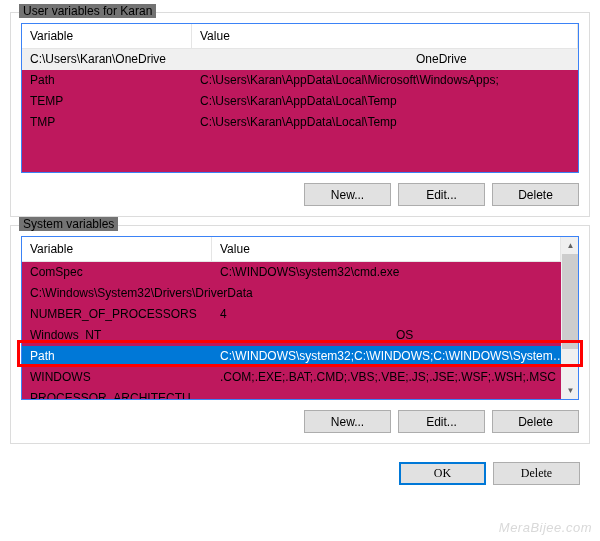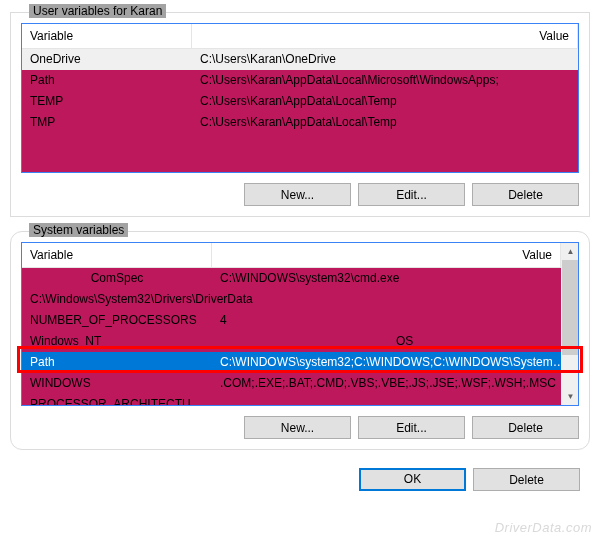--- a/index.html
+++ b/index.html
@@ -14,22 +14,22 @@
     }
     .fieldset {
       border: 1px solid #dcdcdc;
       margin: 8px 10px 4px 10px;
       padding: 10px 10px 10px 10px;
       position: relative;
     }
     .legend {
       position: absolute;
       top: -9px;
-      left: 18px;
-      background: #a3a3a3;
+      left: 8px;
+      background: #737373;
       padding: 0 4px;
       font-size: 12px;
     }
     .listbox {
       border: 1px solid #3b82f6;
       background: #be185d;
       overflow: hidden;
       position: relative;
     }
     .listbox-header {
@@ -38,21 +38,21 @@
       border-bottom: 1px solid #e5e5e5;
     }
     .col-head {
       padding: 5px 8px;
       font-size: 12px;
       border-right: 1px solid #e5e5e5;
       overflow: hidden;
       white-space: nowrap;
     }
     .col-var { width: 170px; flex-shrink: 0; }
-    .col-val { flex: 1; text-align: right; }
+    .col-val { flex: 1; }
     .listbox-body { }
     .row {
       display: flex;
       font-size: 12px;
       line-height: 19px;
     }
     .row .cell {
       padding: 1px 8px;
       overflow: hidden;
       white-space: nowrap;
@@ -63,35 +63,36 @@
     .row.selected-gray { background: #f0f0f0; }
     .row.selected-blue { background: #0078d7; color: #fff; }
     .button-row {
       display: flex;
       justify-content: flex-end;
       gap: 7px;
       margin-top: 10px;
       padding-right: 0;
     }
     .btn {
-      width: 107px;
+      width: 87px;
       height: 23px;
       background: #e1e1e1;
       border: 1px solid #adadad;
       font-family: inherit;
       font-size: 12px;
       cursor: pointer;
       text-align: center;
     }
     .btn.primary { border: 2px solid #0078d7; line-height: 19px; }
     .bottom-row {
       display: flex;
       justify-content: flex-end;
       gap: 7px;
       padding: 14px 20px 10px 0;
+      font-family: Liberation Serif, serif;
     }
     .scrollbar {
       position: absolute;
       right: 0; top: 0; bottom: 0;
       width: 17px;
       background: #f0f0f0;
       border-left: 1px solid #f0f0f0;
     }
     .scrollbar .arrow {
       width: 17px; height: 17px;
@@ -134,22 +135,22 @@
 <div class="fieldset" style="margin-top:12px;">
   <div class="legend">User variables for Karan</div>
 
   <div class="listbox" style="height:150px;">
     <div class="listbox-header">
       <div class="col-head col-var">Variable</div>
       <div class="col-head col-val">Value</div>
     </div>
     <div class="listbox-body">
       <div class="row selected-gray">
+        <div class="cell cell-val">C:\Users\Karan\OneDrive</div>
         <div class="cell cell-var">OneDrive</div>
-        <div class="cell cell-val">C:\Users\Karan\OneDrive</div>
       </div>
       <div class="row">
         <div class="cell cell-var">Path</div>
         <div class="cell cell-val">C:\Users\Karan\AppData\Local\Microsoft\WindowsApps;</div>
       </div>
       <div class="row">
         <div class="cell cell-var">TEMP</div>
         <div class="cell cell-val">C:\Users\Karan\AppData\Local\Temp</div>
       </div>
       <div class="row">
@@ -159,33 +160,33 @@
     </div>
   </div>
 
   <div class="button-row">
     <button class="btn">New...</button>
     <button class="btn">Edit...</button>
     <button class="btn">Delete</button>
   </div>
 </div>
 
-<div class="fieldset" style="margin-top:14px;border-radius:12px;">
+<div class="fieldset" style="margin-top:8px;">
   <div class="legend">System variables</div>
 
   <div class="sys-listbox-wrap">
     <div class="listbox" style="height:164px;">
       <div class="listbox-header" style="padding-right:17px;">
         <div class="col-head col-var" style="width:190px;">Variable</div>
         <div class="col-head col-val">Value</div>
       </div>
       <div class="sys-body-scrollwrap">
         <div class="sys-body-inner listbox-body">
           <div class="row">
-            <div class="cell cell-var" style="width:190px;text-align:center;">ComSpec</div>
+            <div class="cell cell-var" style="width:190px;">ComSpec</div>
             <div class="cell cell-val">C:\WINDOWS\system32\cmd.exe</div>
           </div>
           <div class="row">
             <div class="cell cell-val">C:\Windows\System32\Drivers\DriverData</div>
           </div>
           <div class="row">
             <div class="cell cell-var" style="width:190px;">NUMBER_OF_PROCESSORS</div>
             <div class="cell cell-val">4</div>
           </div>
           <div class="row">
@@ -220,13 +221,13 @@
     <button class="btn">Edit...</button>
     <button class="btn">Delete</button>
   </div>
 </div>
 
 <div class="bottom-row">
   <button class="btn primary">OK</button>
   <button class="btn">Delete</button>
 </div>
 
-<div class="watermark">DriverData.com</div>
+<div class="watermark">MeraBijee.com</div>
 
 </body></html>

